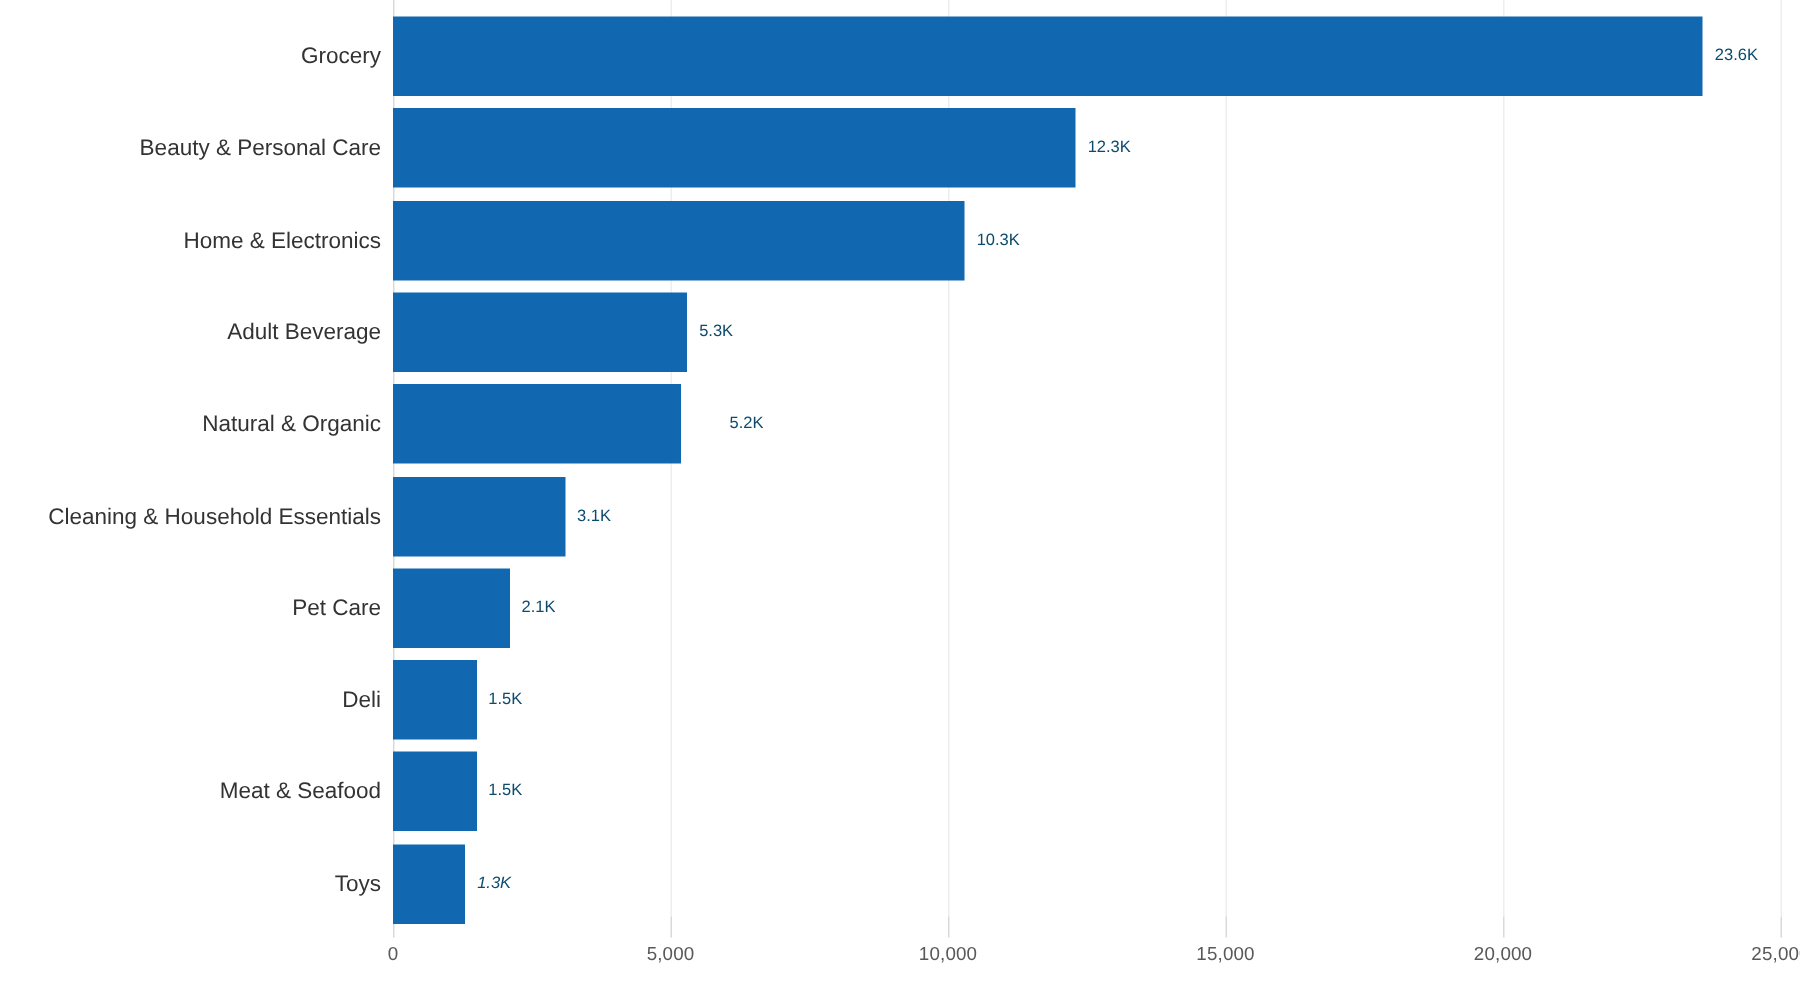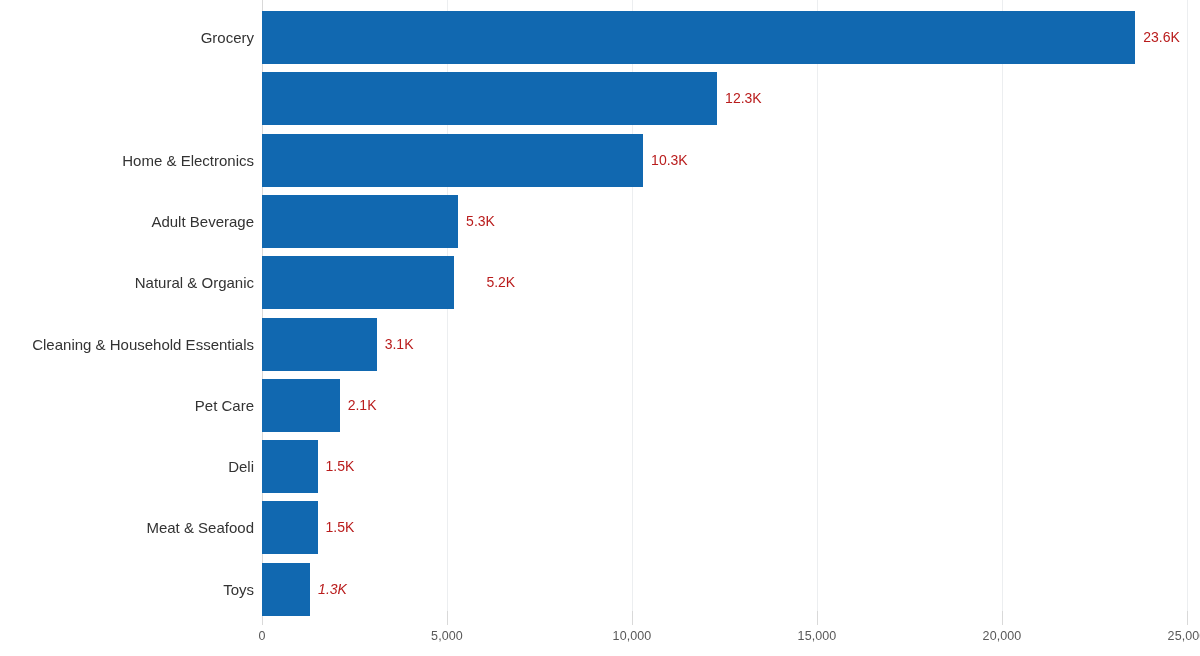--- a/index.html
+++ b/index.html
@@ -86,22 +86,22 @@
     left: 262px;
     top: 0;
     height: 53px;
     background: #1168B0;
   }
   .value-label {
     position: absolute;
     top: 0;
     height: 53px;
     line-height: 53px;
-    font-size: 14px;
-    color: #b91c1c;
+    font-size: 11px;
+    color: #0c4a6e;
     white-space: nowrap;
   }
 </style>
 </head>
 <body>
 
 <div id="chart-root">
 
   <div class="plot-area">
     <div class="axis-line"></div>
@@ -129,20 +129,21 @@
       <div class="tick-label" style="left: 1187px;">25,000</div>
     </div>
 
   <div id="bars">
       <div class="bar-row" style="top: 11px;">
         <div class="cat-label">Grocery</div>
         <div class="bar" title="Grocery: 23.6K" style="width: 873.2px; background: rgb(17, 104, 176);"></div>
         <div class="value-label" style="left: 1143.2px;">23.6K</div>
       </div>
       <div class="bar-row" style="top: 72.3px;">
+        <div class="cat-label">Beauty &amp; Personal Care</div>
         <div class="bar" title="Beauty &amp; Personal Care: 12.3K" style="width: 455.1px; background: rgb(17, 104, 176);"></div>
         <div class="value-label" style="left: 725.1px;">12.3K</div>
       </div>
       <div class="bar-row" style="top: 133.6px; text-decoration: underline;">
         <div class="cat-label">Home &amp; Electronics</div>
         <div class="bar" title="Home &amp; Electronics: 10.3K" style="width: 381.1px; background: rgb(17, 104, 176);"></div>
         <div class="value-label" style="left: 651.1px;">10.3K</div>
       </div>
       <div class="bar-row" style="top: 194.9px;">
         <div class="cat-label">Adult Beverage</div>

